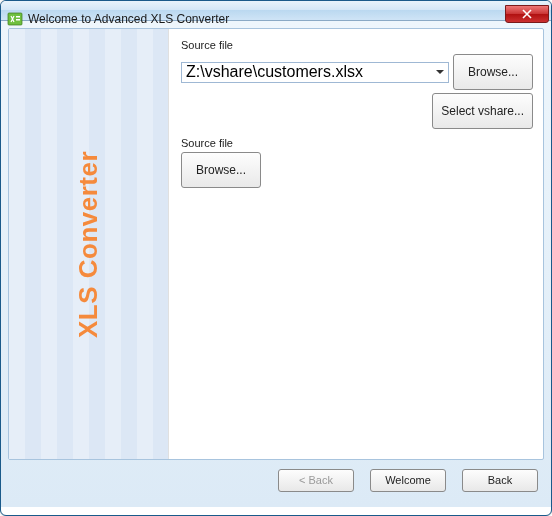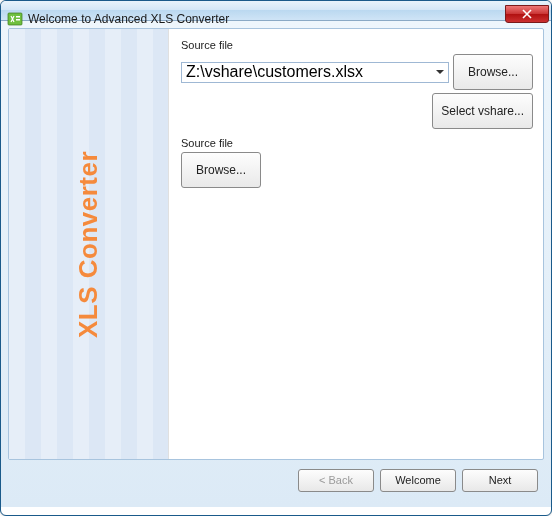--- a/index.html
+++ b/index.html
@@ -115,21 +115,21 @@
   color: #222;
 }
 .btn:disabled { color: #9a9a9a; cursor: default; }
 .right-col { display: flex; flex-direction: column; gap: 3px; align-items: stretch; }
 
 .button-bar {
   height: 40px;
   display: flex;
   justify-content: flex-end;
   align-items: center;
-  gap: 6px;
+  gap: 16px;
   padding: 0 6px;
 }
 .nav-btn {
   height: 23px;
   width: 76px;
   background: linear-gradient(to bottom, #fdfdfd, #e8e8e8);
   border: 1px solid #8a8a8a;
   border-radius: 3px;
   font-size: 11px;
   font-family: inherit;
@@ -202,16 +202,16 @@
             </div>
           </div>
         </div>
 
       </div>
     </div>
 
     <div class="button-bar">
       <button class="nav-btn" disabled="">&lt; Back</button>
       <button class="nav-btn">Welcome</button>
-      <button class="nav-btn">Next</button>
+      <button class="nav-btn">Back</button>
     </div>
   </div>
 </div>
 
 </body></html>

